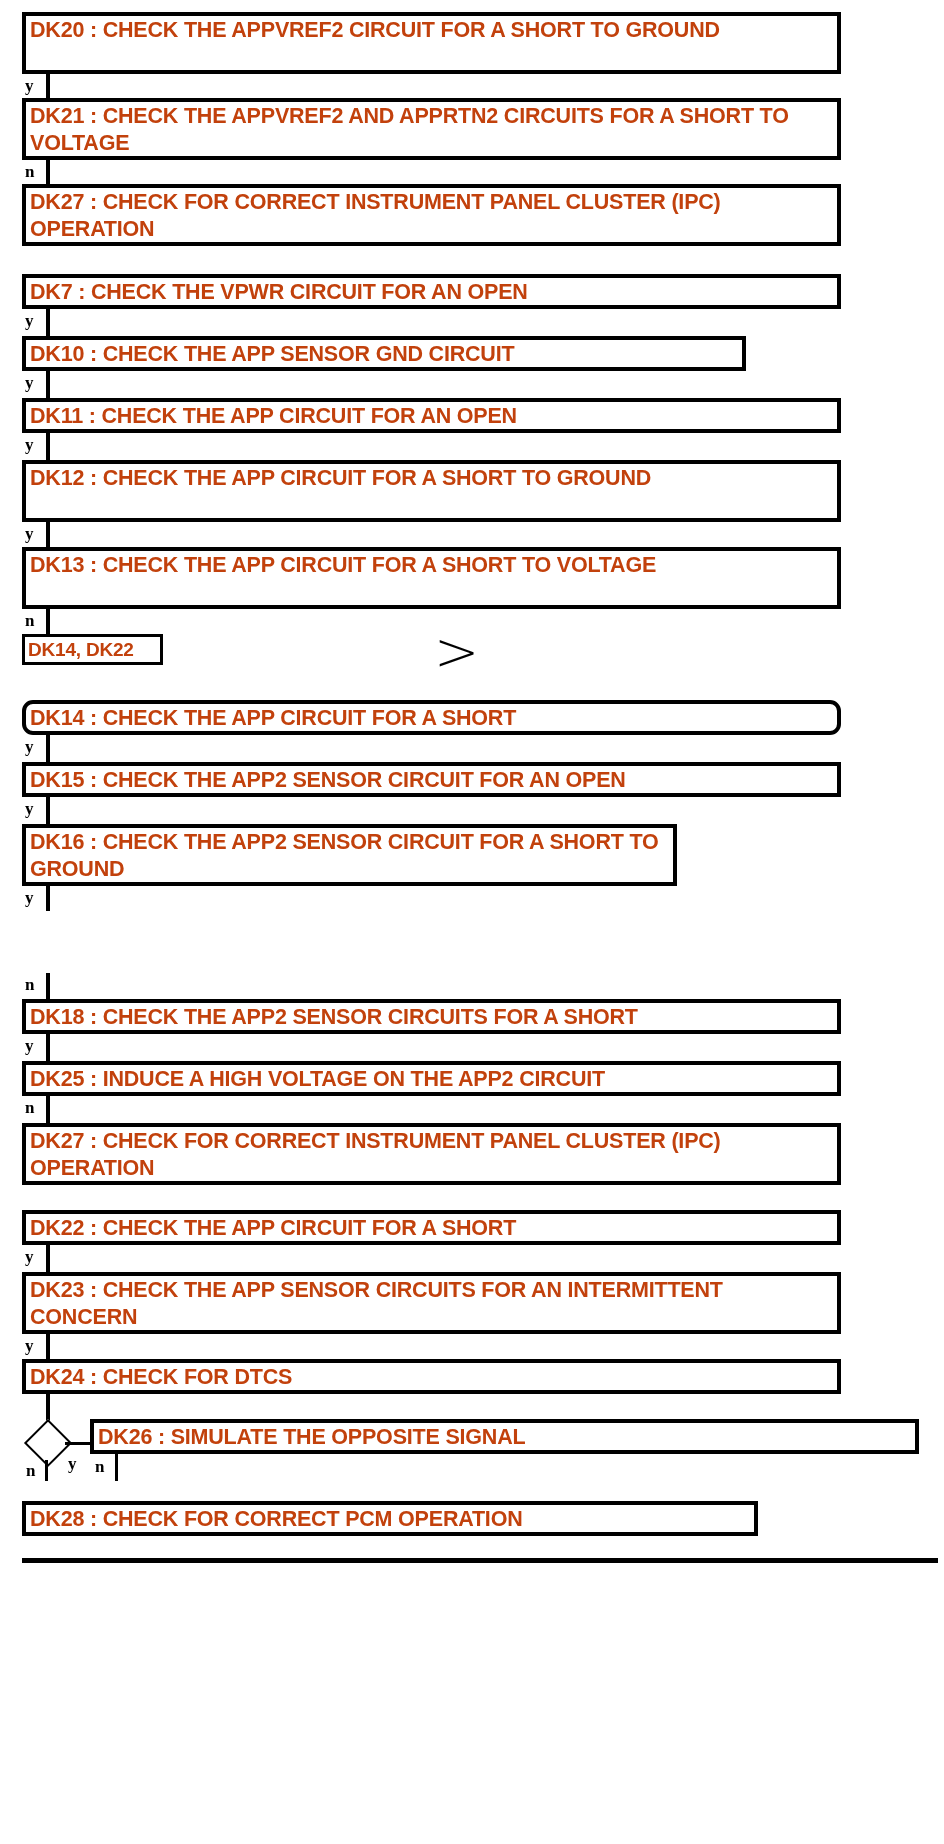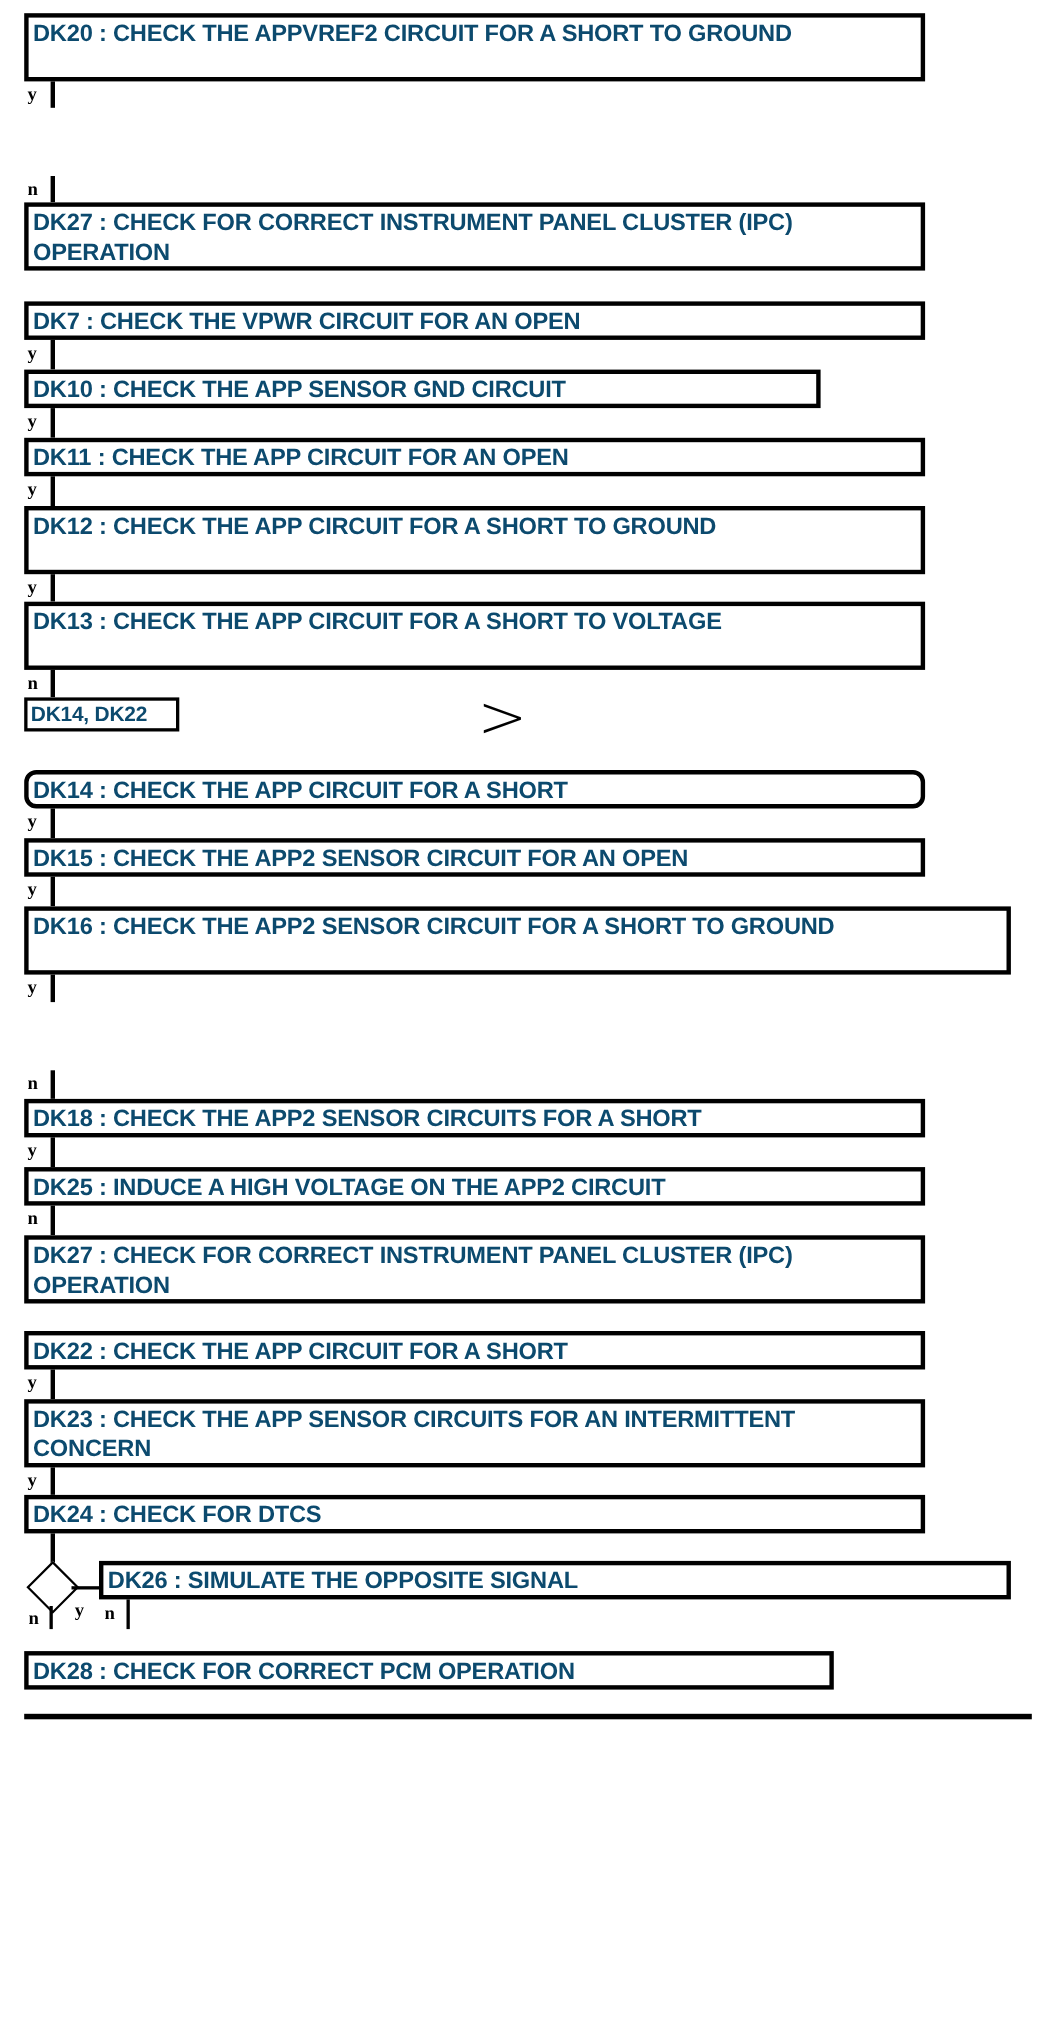--- a/index.html
+++ b/index.html
@@ -19,21 +19,21 @@
   .box{
     position:absolute;
     box-sizing:border-box;
     border:4px solid #000000;
     background:#ffffff;
     padding:1px 4px 0 4px;
     font-size:21.5px;
     font-weight:bold;
     line-height:26.5px;
     letter-spacing:-0.2px;
-    color:#0c4a6e;
+    color:#c2410c;
     text-transform:uppercase;
     white-space:pre-line;
     overflow:hidden;
   }
   .box.thin{
     border-width:3px;
     padding:0 3px;
     font-size:20px;
     line-height:24px;
   }
@@ -87,20 +87,21 @@
 </style>
 </head>
 <body>
 
 <div id="page">
 
   <div class="box" style="left:22px; top:12px; width:819px; height:62px;">DK20 : CHECK THE APPVREF2 CIRCUIT FOR A SHORT TO GROUND</div>
   <div class="vline" style="left:46px; top:74px; height:24px;"></div>
   <div class="edgelabel" style="left:25px; top:77px;">y</div>
 
+  <div class="box" style="left:22px; top:98px; width:819px; height:62px;">DK21 : CHECK THE APPVREF2 AND APPRTN2 CIRCUITS FOR A SHORT TO VOLTAGE</div>
   <div class="vline" style="left:46px; top:160px; height:24px;"></div>
   <div class="edgelabel" style="left:25px; top:163px;">n</div>
 
   <div class="box" style="left:22px; top:184px; width:819px; height:62px;">DK27 : CHECK FOR CORRECT INSTRUMENT PANEL CLUSTER (IPC) OPERATION</div>
 
   <div class="box" style="left:22px; top:274px; width:819px; height:35px;">DK7 : CHECK THE VPWR CIRCUIT FOR AN OPEN</div>
   <div class="vline" style="left:46px; top:309px; height:27px;"></div>
   <div class="edgelabel" style="left:25px; top:312px;">y</div>
 
   <div class="box" style="left:22px; top:336px; width:724px; height:35px;">DK10 : CHECK THE APP SENSOR GND CIRCUIT</div>
@@ -124,21 +125,21 @@
   <div class="chevron" style="left:434px; top:625px;">&gt;</div>
 
   <div class="box" style="left:22px; top:700px; width:819px; height:35px;border-radius:11px;">DK14 : CHECK THE APP CIRCUIT FOR A SHORT</div>
   <div class="vline" style="left:46px; top:735px; height:27px;"></div>
   <div class="edgelabel" style="left:25px; top:738px;">y</div>
 
   <div class="box" style="left:22px; top:762px; width:819px; height:35px;">DK15 : CHECK THE APP2 SENSOR CIRCUIT FOR AN OPEN</div>
   <div class="vline" style="left:46px; top:797px; height:27px;"></div>
   <div class="edgelabel" style="left:25px; top:800px;">y</div>
 
-  <div class="box" style="left:22px; top:824px; width:897px; height:62px;">DK16 : CHECK THE APP2 SENSOR CIRCUIT FOR A SHORT TO GROUND</div>
+  <div class="box" style="left:22px; top:824px; width:655px; height:62px;">DK16 : CHECK THE APP2 SENSOR CIRCUIT FOR A SHORT TO GROUND</div>
   <div class="vline" style="left:46px; top:886px; height:25px;"></div>
   <div class="edgelabel" style="left:25px; top:889px;">y</div>
 
   <div class="vline" style="left:46px; top:973px; height:26px;"></div>
   <div class="edgelabel" style="left:25px; top:976px;">n</div>
 
   <div class="box" style="left:22px; top:999px; width:819px; height:35px;">DK18 : CHECK THE APP2 SENSOR CIRCUITS FOR A SHORT</div>
   <div class="vline" style="left:46px; top:1034px; height:27px;"></div>
   <div class="edgelabel" style="left:25px; top:1037px;">y</div>
 

